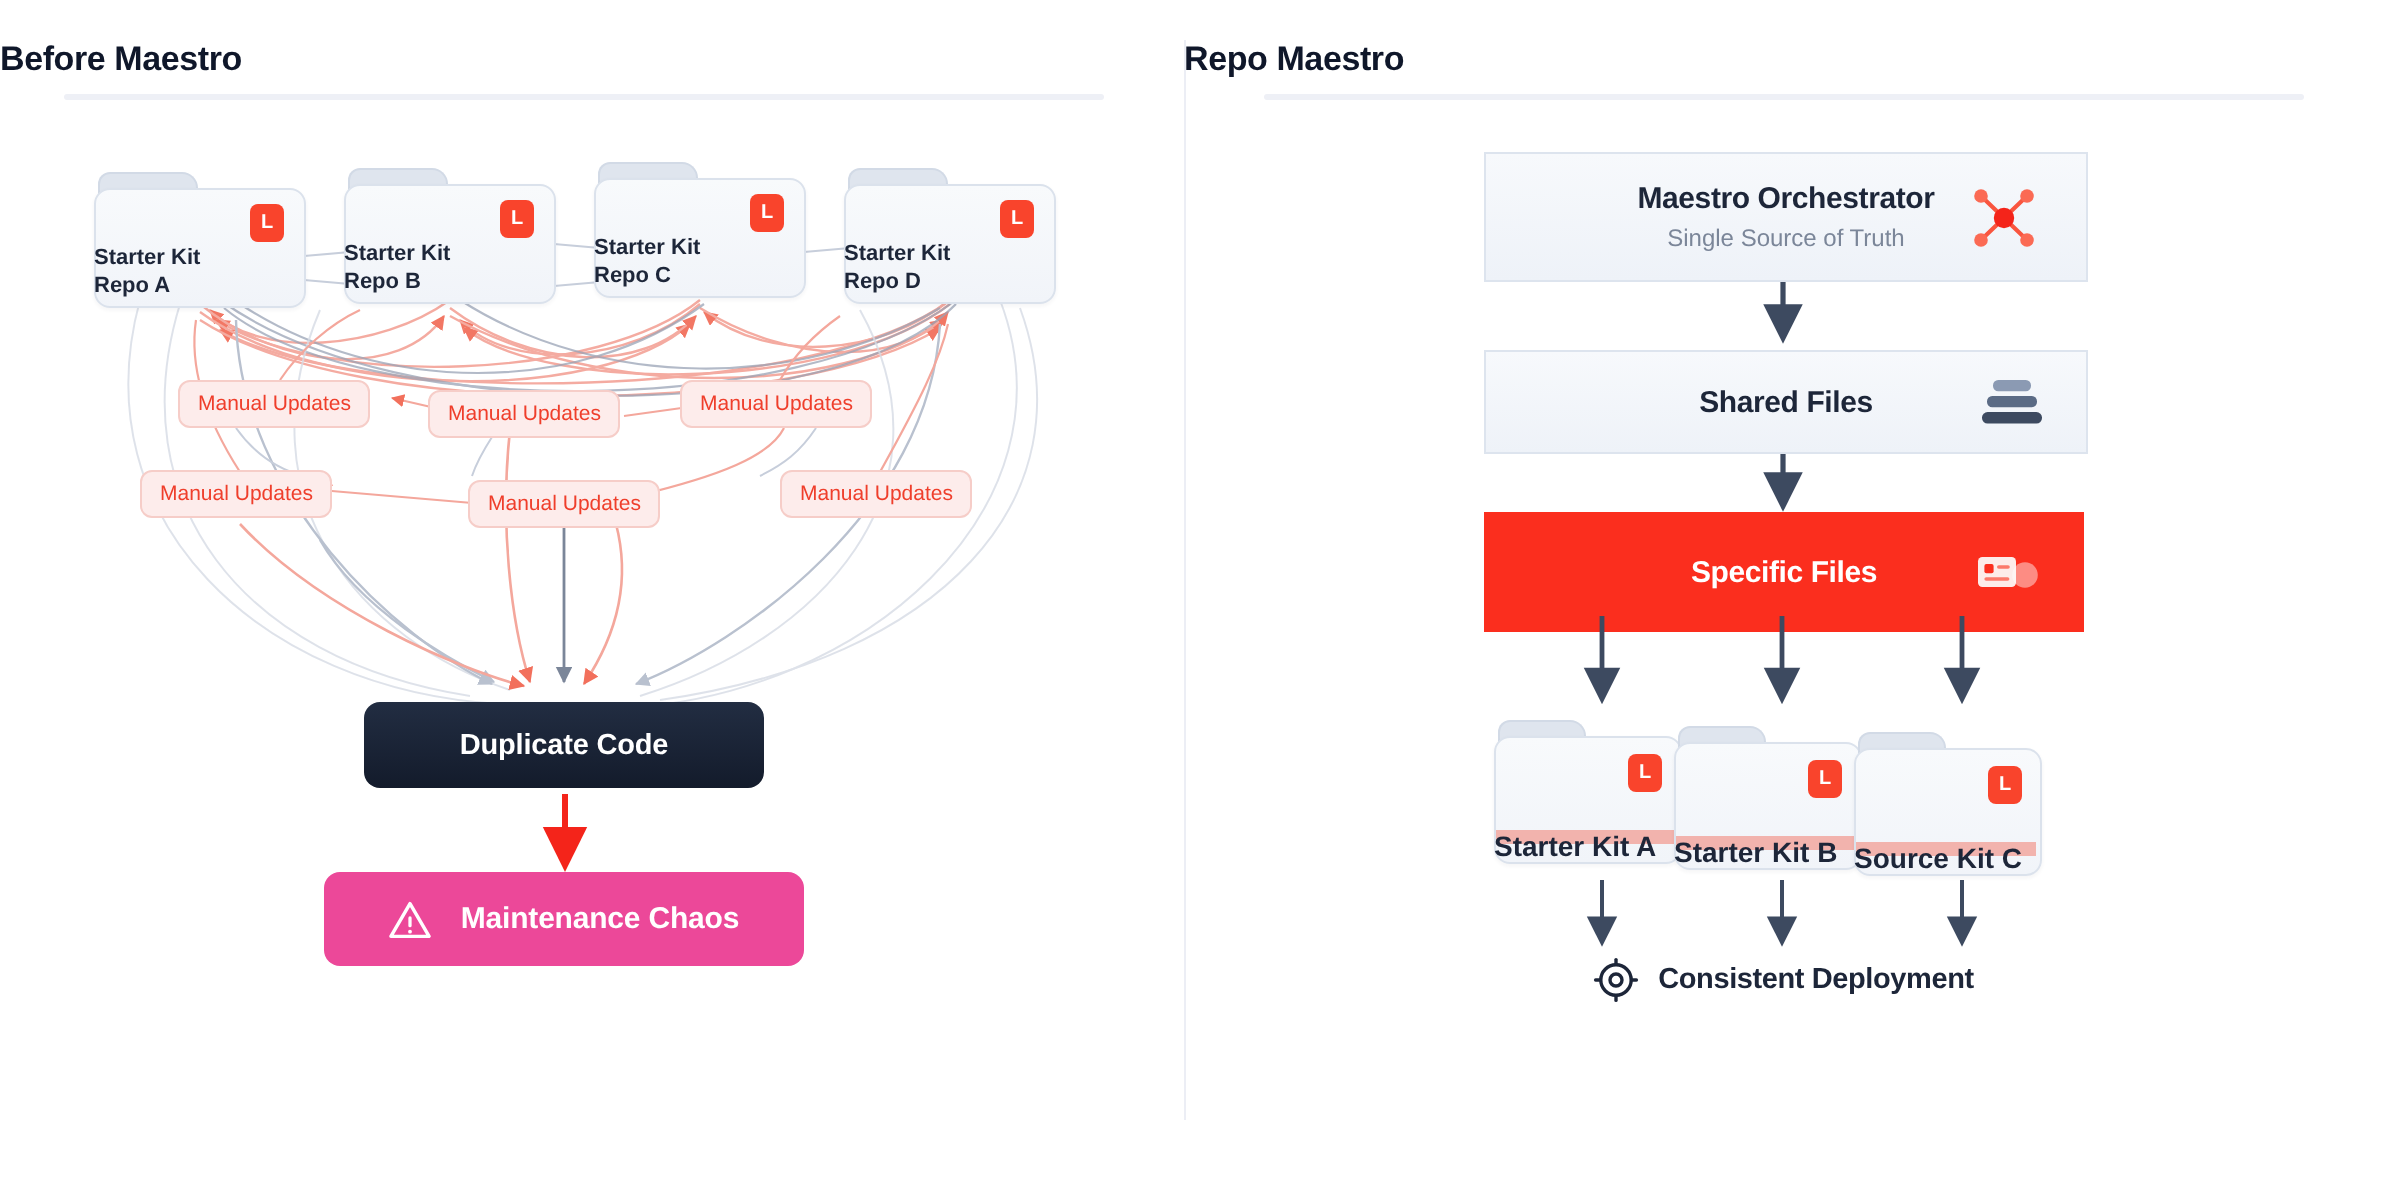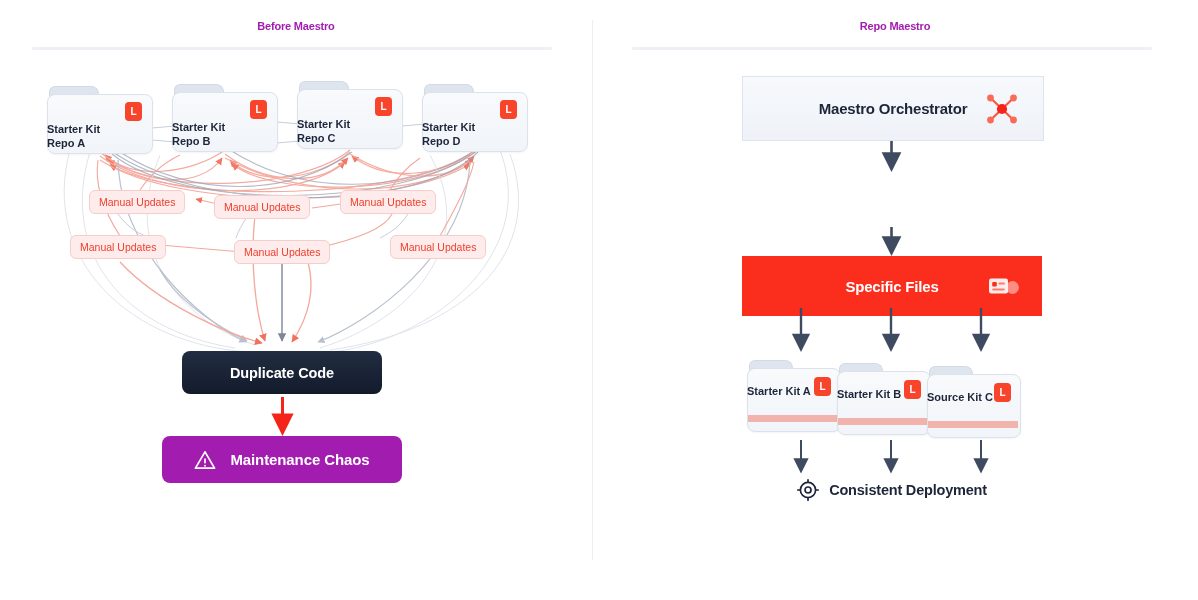--- a/index.html
+++ b/index.html
@@ -17,22 +17,22 @@
   .panel-left{left:0;width:592px;}
   .panel-right{left:592px;width:606px;}
 
   .divider{
     position:absolute;left:592px;top:20px;width:1px;height:540px;
     background:#eceef5;
   }
 
   .panel-title{
     position:absolute;top:20px;left:0;width:100%;
-    text-align:center;
-    font-size:11px;font-weight:bold;color:#a21caf;
+    text-align:left;
+    font-size:17px;font-weight:bold;color:#0f172a;
     letter-spacing:-0.2px;
   }
   .title-rule{
     position:absolute;top:47px;height:3px;border-radius:2px;
     background:#eef0f6;
   }
   .panel-left .title-rule{left:32px;width:520px;}
   .panel-right .title-rule{left:40px;width:520px;}
 
   
@@ -79,21 +79,21 @@
   .box-duplicate{
     position:absolute;left:182px;top:351px;width:200px;height:43px;
     background:linear-gradient(180deg,#222d42 0%,#131b2b 100%);
     border-radius:8px;
     color:#ffffff;font-size:14.5px;font-weight:bold;
     display:flex;align-items:center;justify-content:center;
     letter-spacing:-0.1px;
   }
   .box-chaos{
     position:absolute;left:162px;top:436px;width:240px;height:47px;
-    background:#a21caf;border-radius:8px;
+    background:#ec4899;border-radius:8px;
     display:flex;align-items:center;justify-content:center;gap:14px;
     color:#ffffff;font-size:15px;font-weight:bold;letter-spacing:-0.1px;
   }
   .warn-ico{width:22px;height:20px;flex:0 0 auto;}
 
   
   .rbox{
     position:absolute;left:742px;width:300px;border-radius:0;
     display:flex;align-items:center;
   }
@@ -111,21 +111,21 @@
   .deploy-row{
     position:absolute;left:742px;top:477px;width:300px;height:26px;
     display:flex;align-items:center;justify-content:center;gap:10px;
   }
   .deploy-label{font-size:14.5px;font-weight:bold;color:#1d2639;letter-spacing:-0.2px;}
 
   
   .kit{width:92px;height:72px;}
   .kit .folder-body{height:62px;}
   .kit .folder-badge{right:8px;top:17px;}
-  .kit .folder-label{top:24px;font-size:11px;}
+  .kit .folder-label{top:56px;font-size:14px;}
   .kit .folder-stripe{left:1px;right:1px;top:55px;}
 
   svg{display:block;overflow:visible;}
 </style>
 </head>
 <body>
 
 <div class="stage">
 
   <div class="divider"></div>
@@ -292,20 +292,21 @@
   </div>
 
   <div class="panel panel-right">
     <div class="panel-title">Repo Maestro</div>
     <div class="title-rule"></div>
   </div>
 
   <div class="rbox rbox-soft" style="top:76px;height:63px;">
     <div class="rbox-txtwrap">
       <div class="rbox-title">Maestro Orchestrator</div>
+      <div class="rbox-sub">Single Source of Truth</div>
     </div>
     <svg class="rbox-ico" width="42" height="40" viewBox="0 0 42 40">
       <g stroke="#f9553f" stroke-width="2.1" stroke-linecap="round">
         <path d="M21,20 L9.5,9"></path>
           <path d="M21,20 L32.5,9"></path>
         <path d="M21,20 L9.5,31"></path>
           <path d="M21,20 L32.5,31"></path>
       </g>
       <circle cx="9.5" cy="9" r="3.4" fill="#fb6a54"></circle>
       <circle cx="32.5" cy="9" r="3.4" fill="#fb6a54"></circle>
@@ -317,20 +318,30 @@
 
   <svg style="position:absolute;left:881px;top:141px;width:22px;height:32px;" viewBox="0 0 22 32">
     <defs>
       <marker id="ahNavy1" markerWidth="9" markerHeight="9" refX="3.8" refY="4.2" orient="auto">
         <path d="M0.4,0.4 L8,4.2 L0.4,8 z" fill="#3d4a60"></path>
       </marker>
     </defs>
     <path d="M10.5,0 L10.5,20" stroke="#3d4a60" stroke-width="2.6" fill="none" marker-end="url(#ahNavy1)"></path>
   </svg>
 
+  <div class="rbox rbox-soft" style="top:175px;height:50px;">
+    <div class="rbox-txtwrap">
+      <div class="rbox-title">Shared Files</div>
+    </div>
+    <svg class="rbox-ico" width="34" height="26" viewBox="0 0 34 26">
+      <rect x="7.5" y="2" width="19" height="5.6" rx="2.6" fill="#8b9ab3"></rect>
+      <rect x="4.5" y="10" width="25" height="5.6" rx="2.6" fill="#5b6b85"></rect>
+      <rect x="2" y="18" width="30" height="5.8" rx="2.8" fill="#3d4a60"></rect>
+    </svg>
+  </div>
 
   <svg style="position:absolute;left:881px;top:227px;width:22px;height:30px;" viewBox="0 0 22 30">
     <defs>
       <marker id="ahNavy2" markerWidth="9" markerHeight="9" refX="3.8" refY="4.2" orient="auto">
         <path d="M0.4,0.4 L8,4.2 L0.4,8 z" fill="#3d4a60"></path>
       </marker>
     </defs>
     <path d="M10.5,0 L10.5,18" stroke="#3d4a60" stroke-width="2.6" fill="none" marker-end="url(#ahNavy2)"></path>
   </svg>
 

